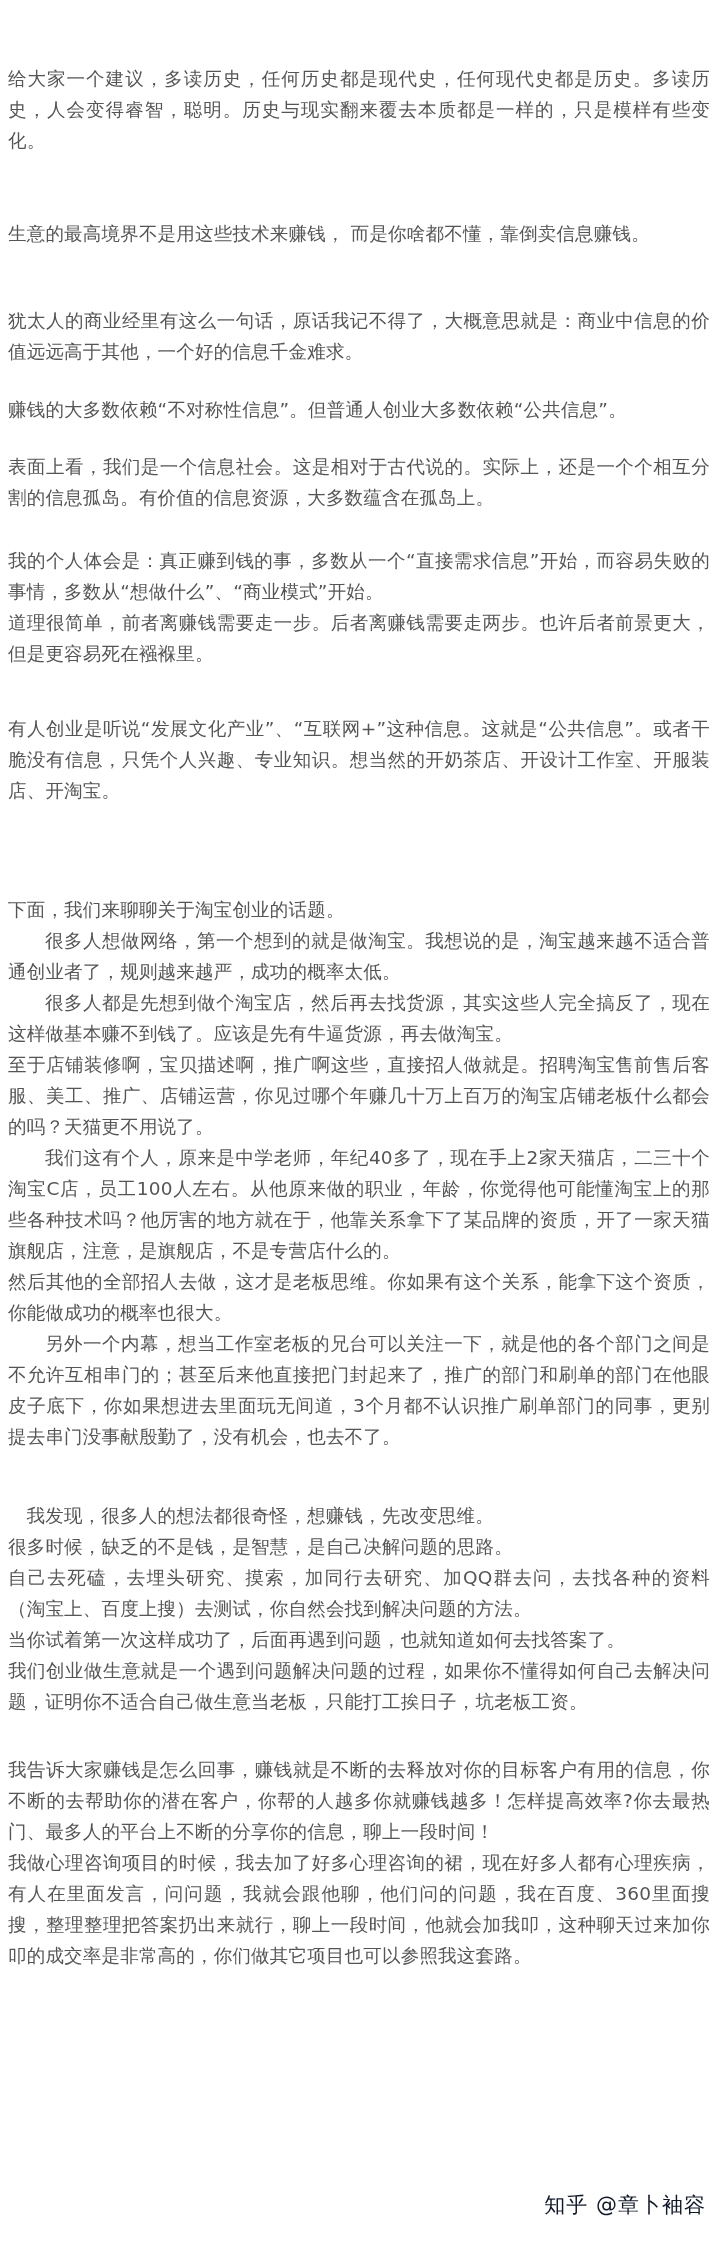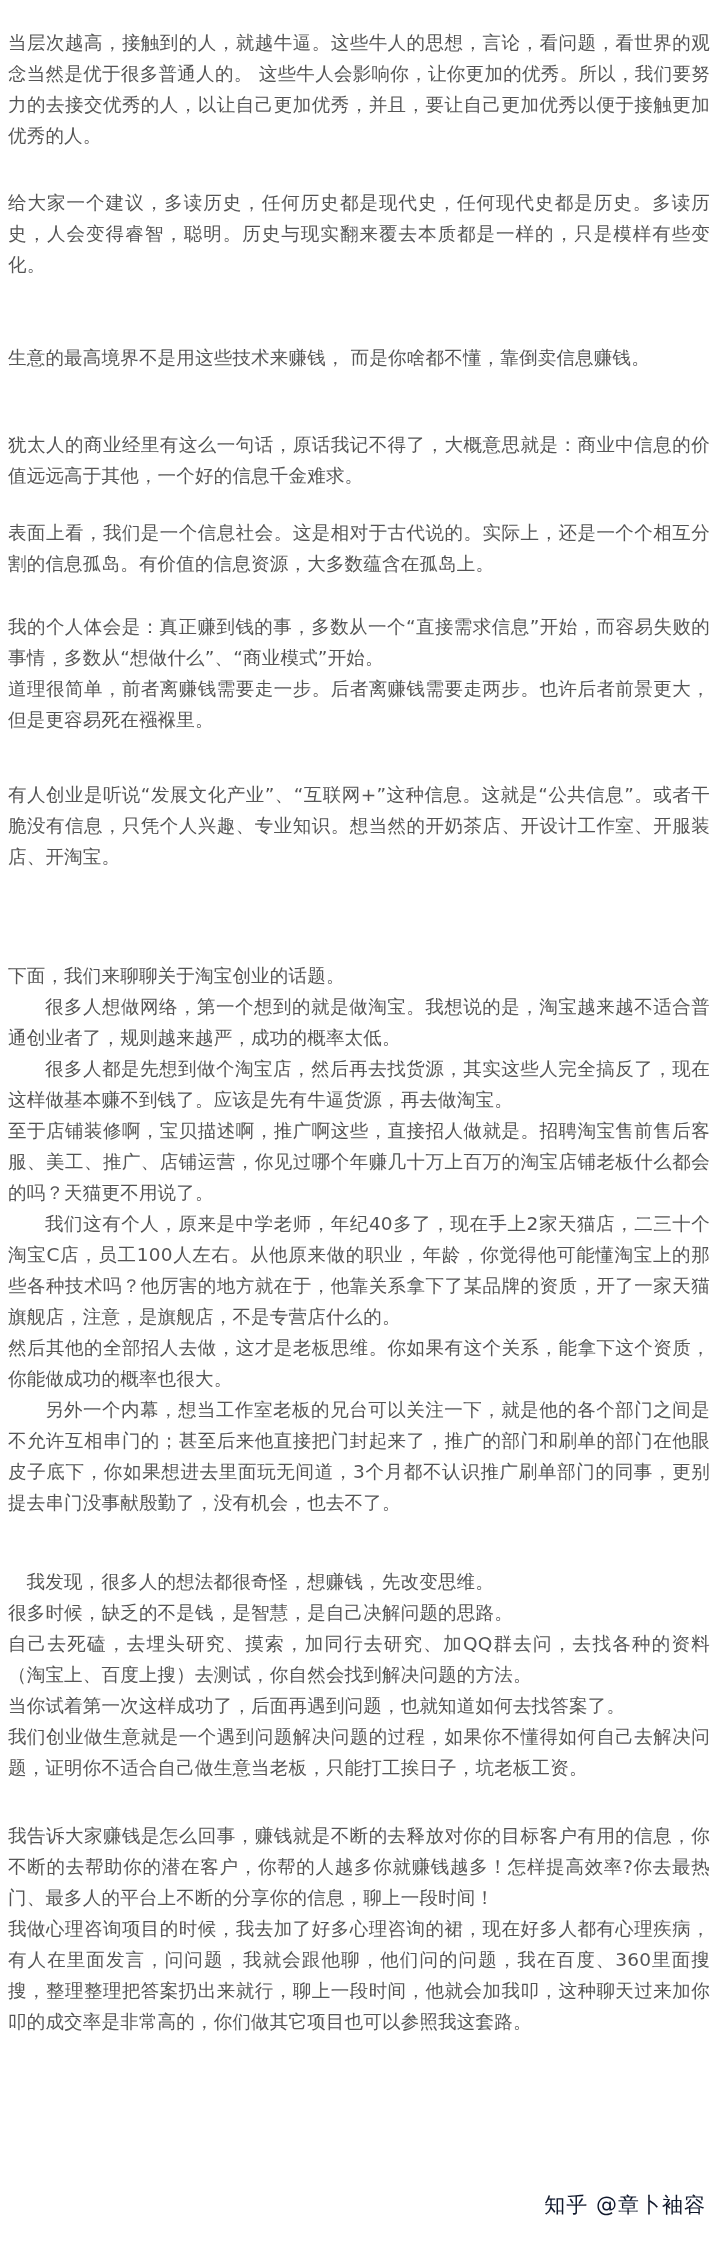--- a/index.html
+++ b/index.html
@@ -50,36 +50,36 @@
     letter-spacing: 1px;
     text-align: right;
     user-select: none;
   }
 </style>
 </head>
 <body>
 
 <div class="article">
 
-  <div class="block">
-    <p>当层次越高，接触到的人，就越牛逼。这些牛人的思想，言论，看问题，看世界的观念当然是优于很多普通人的。 这些牛人会影响你，让你更加的优秀。所以，我们要努力的去接交优秀的人，以让自己更加优秀，并且，要让自己更加优秀以便于接触更加优秀的人。</p>
-  </div>
 
   <div class="block mt-b1">
     <p>给大家一个建议，多读历史，任何历史都是现代史，任何现代史都是历史。多读历史，人会变得睿智，聪明。历史与现实翻来覆去本质都是一样的，只是模样有些变化。</p>
   </div>
 
   <div class="block mt-b2">
     <p>生意的最高境界不是用这些技术来赚钱， 而是你啥都不懂，靠倒卖信息赚钱。</p>
   </div>
 
   <div class="block mt-b3">
     <p>犹太人的商业经里有这么一句话，原话我记不得了，大概意思就是：商业中信息的价值远远高于其他，一个好的信息千金难求。</p>
   </div>
 
+  <div class="block mt-b4">
+    <p>赚钱的大多数依赖“不对称性信息”。但普通人创业大多数依赖“公共信息”。</p>
+  </div>
 
   <div class="block mt-b5">
     <p>表面上看，我们是一个信息社会。这是相对于古代说的。实际上，还是一个个相互分割的信息孤岛。有价值的信息资源，大多数蕴含在孤岛上。</p>
   </div>
 
   <div class="block mt-b6">
     <p>我的个人体会是：真正赚到钱的事，多数从一个“直接需求信息”开始，而容易失败的事情，多数从“想做什么”、“商业模式”开始。</p>
     <p>道理很简单，前者离赚钱需要走一步。后者离赚钱需要走两步。也许后者前景更大，但是更容易死在襁褓里。</p>
   </div>
 

